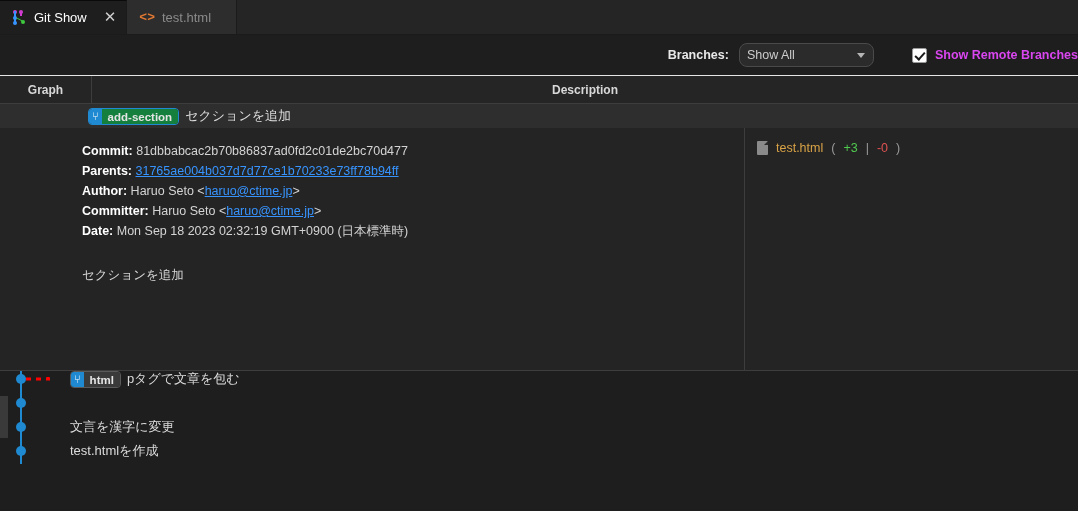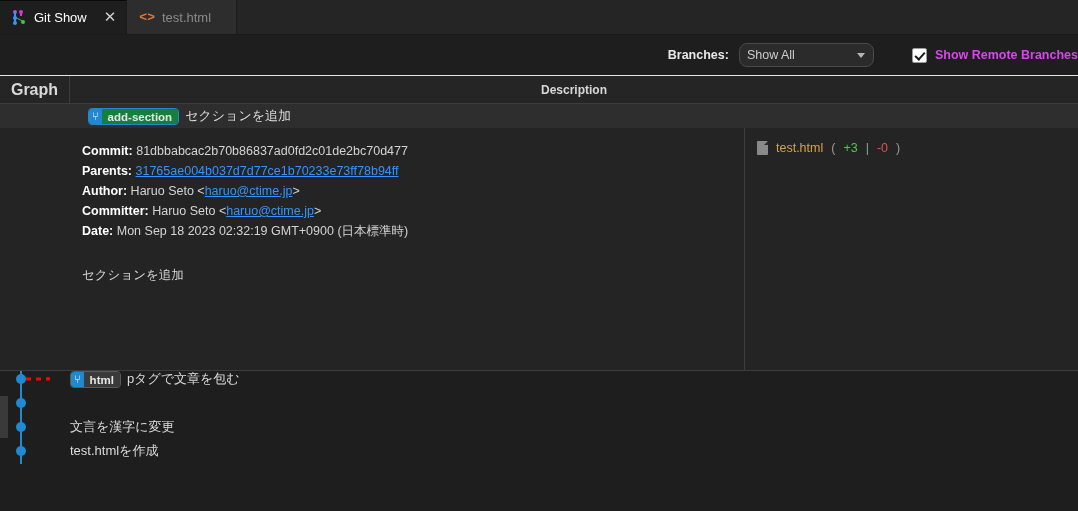--- a/index.html
+++ b/index.html
@@ -119,23 +119,23 @@
 
   
   .thead {
     height: 28px;
     background: #252526;
     display: flex;
     align-items: center;
     border-bottom: 1px solid #3d3d3d;
   }
   .th-graph {
-    width: 70px;
+    width: 92px;
     text-align: center;
-    font-size: 16px; font-weight: bold; color: #d8d8d8;
+    font-size: 12px; font-weight: bold; color: #d8d8d8;
     border-right: 1px solid #3d3d3d;
     height: 100%;
     display: flex; align-items: center; justify-content: center;
   }
   .th-desc {
     flex: 1;
     text-align: center;
     font-size: 12px; font-weight: bold; color: #d8d8d8;
   }
 

